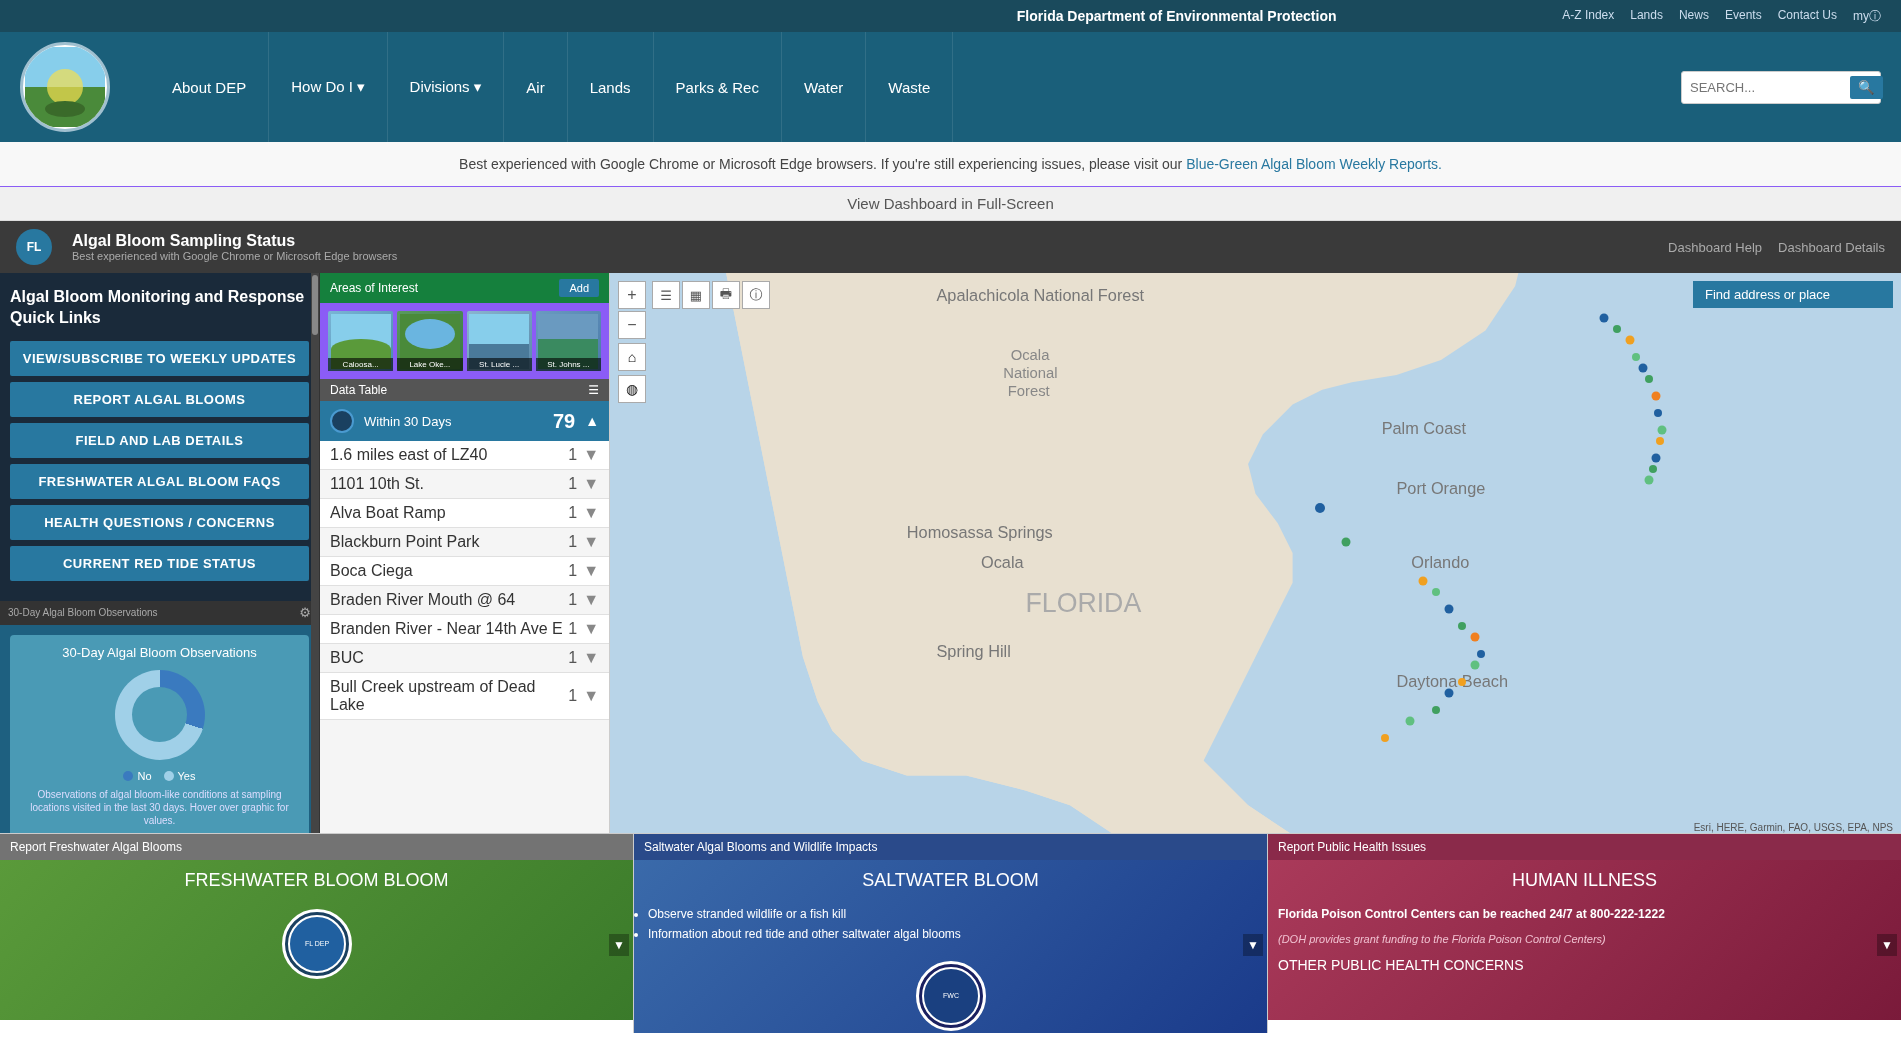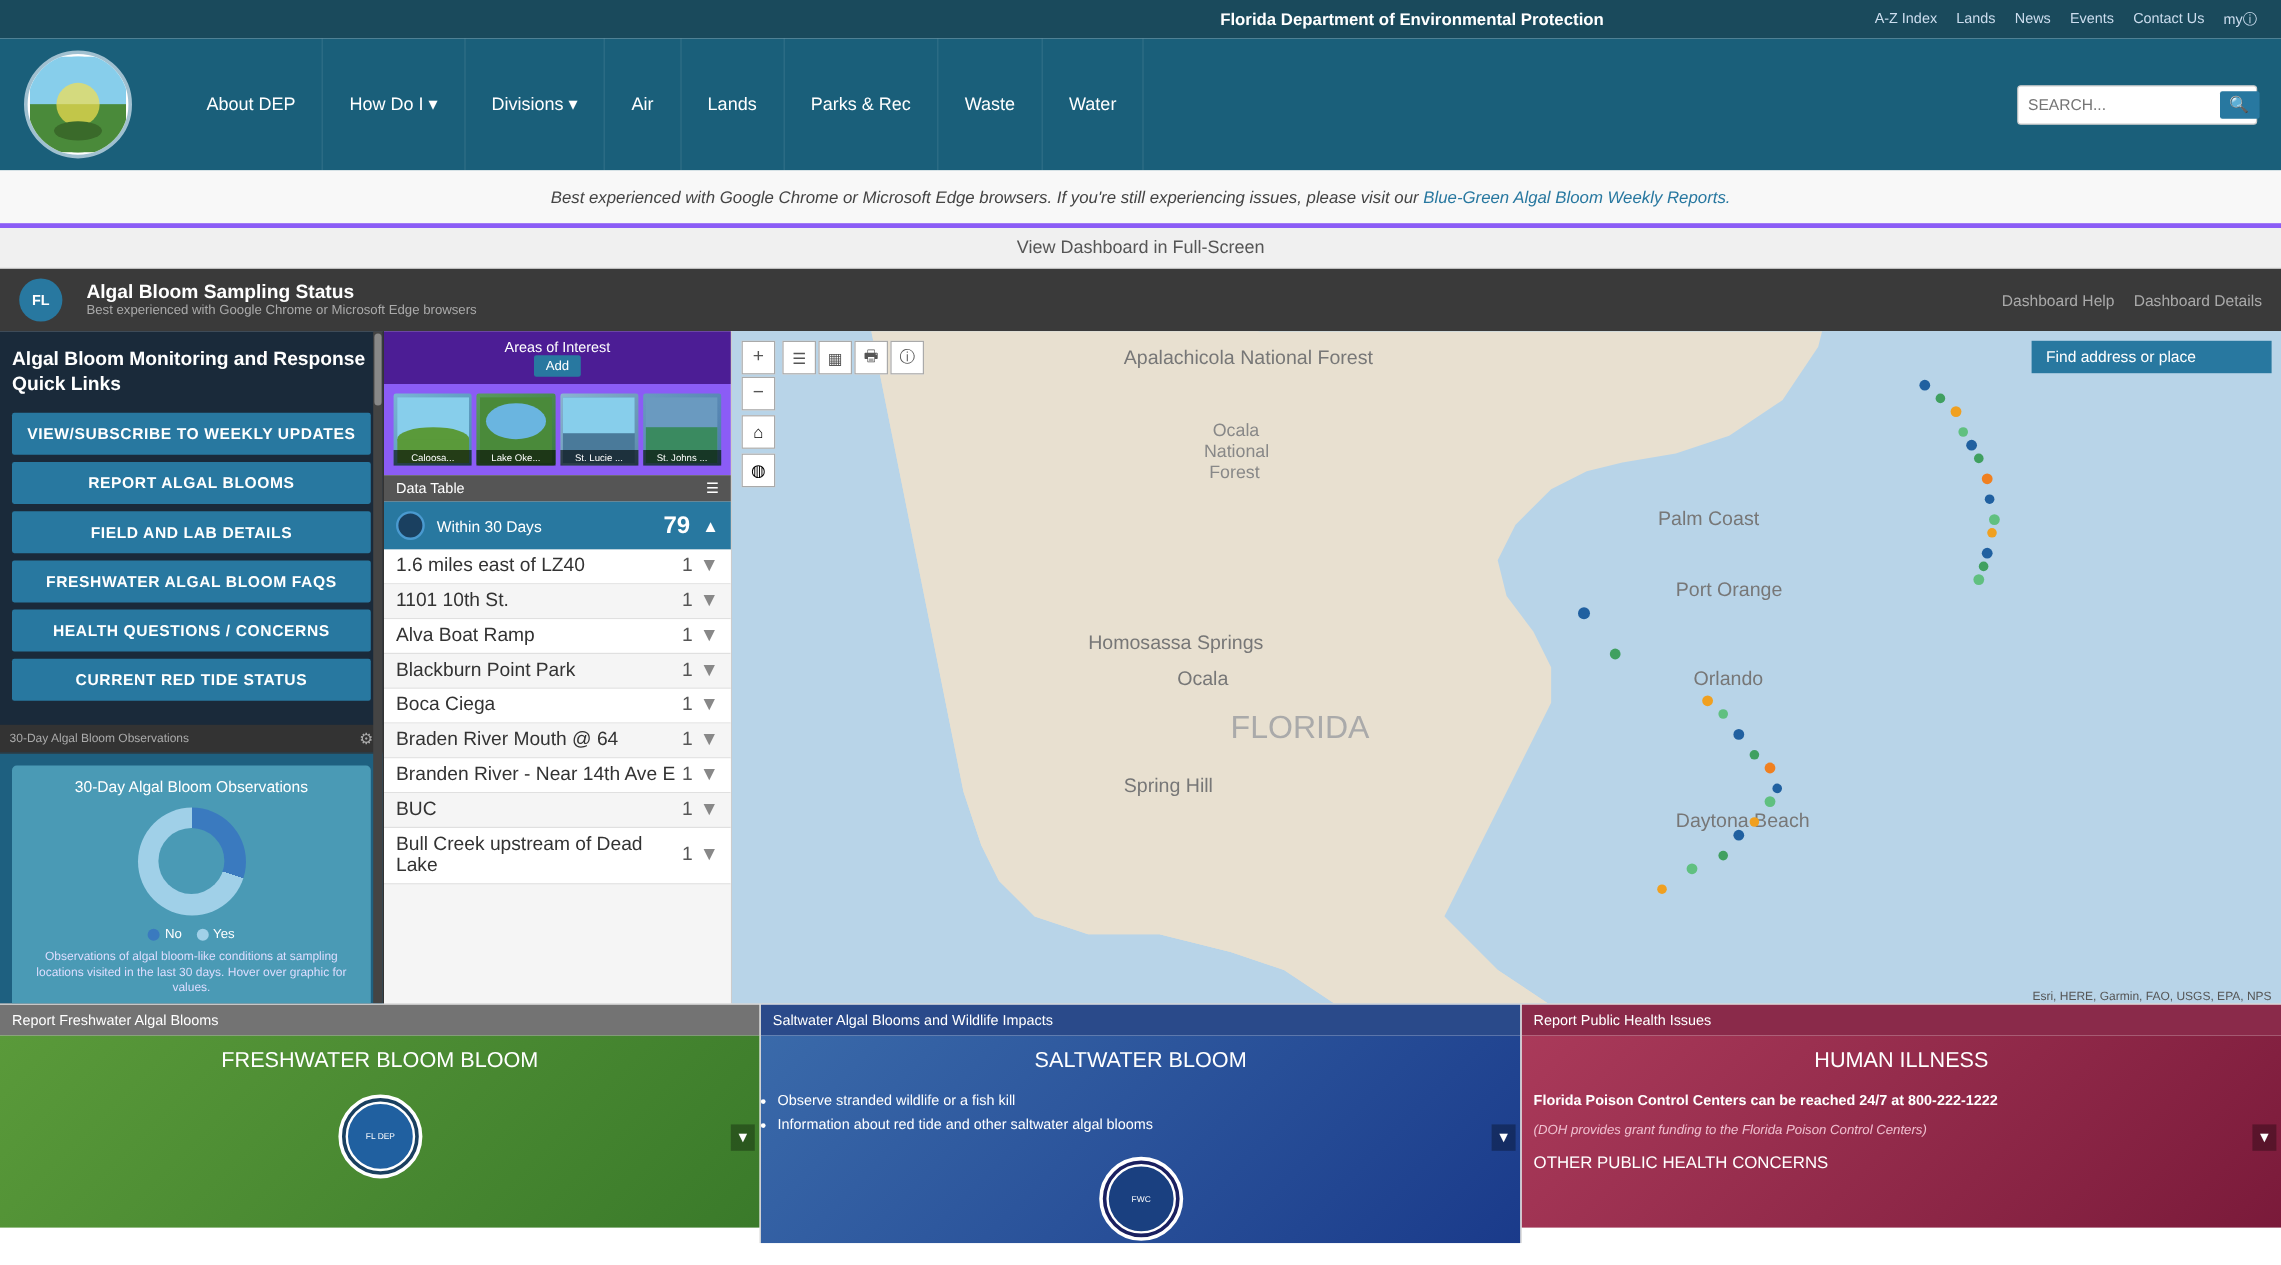--- a/index.html
+++ b/index.html
@@ -109,22 +109,21 @@
       border-radius: 2px;
     }
 
     
     .browser-notice {
       text-align: center;
       padding: 14px 20px;
       font-size: 14px;
       color: #444;
       background: #f8f8f8;
-      border-bottom: 4px solid #8b5cf6;
-      font-style: italic;
+      border-bottom: 1px solid #8b5cf6;
     }
     .browser-notice a { color: #2878a0; text-decoration: none; }
     .view-fullscreen {
       text-align: center;
       padding: 8px;
       font-size: 15px;
       color: #555;
       background: #f0f0f0;
       border-bottom: 1px solid #ddd;
     }
@@ -241,28 +240,27 @@
 
     
     .middle-panel {
       width: 290px;
       background: #f0f0f0;
       border-right: 1px solid #ccc;
       display: flex;
       flex-direction: column;
     }
     .areas-header {
-      background: #4c1d95;
+      background: #15803d;
       color: #fff;
       padding: 6px 10px;
       font-size: 12px;
       display: flex;
       justify-content: space-between;
       align-items: center;
-      flex-direction: column;
     }
     .add-btn {
       background: #2878a0;
       color: #fff;
       border: none;
       padding: 3px 10px;
       font-size: 11px;
       cursor: pointer;
       border-radius: 2px;
     }
@@ -588,22 +586,22 @@
       </div>
     </div>
   </div>
   <nav class="nav-links">
     <a>About DEP</a>
     <a>How Do I ▾</a>
     <a>Divisions ▾</a>
     <a>Air</a>
     <a>Lands</a>
     <a>Parks &amp; Rec</a>
+    <a>Water</a>
     <a>Waste</a>
-    <a>Water</a>
   </nav>
   <div class="search-area">
     <div class="search-box">
       <input type="text" placeholder="SEARCH..." style="">
       <button>🔍</button>
     </div>
   </div>
 </div>
 
 <div class="browser-notice">

